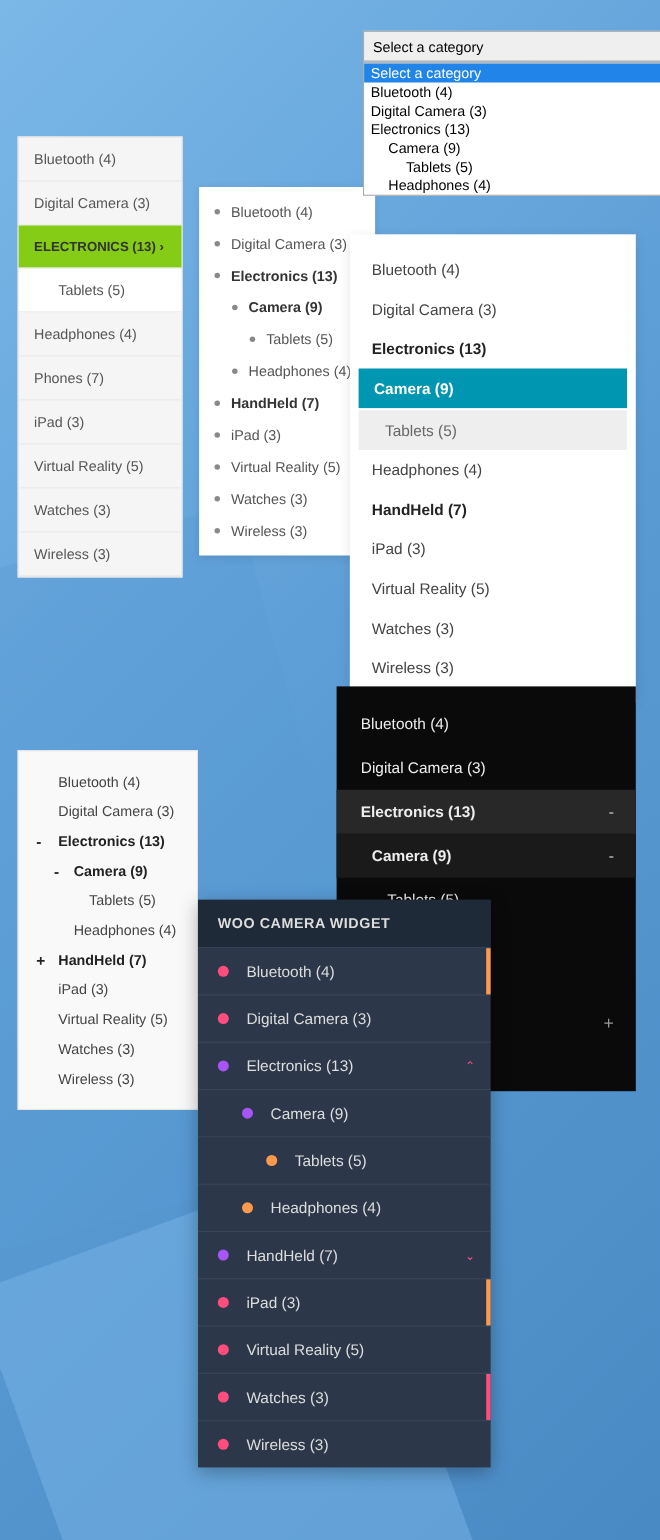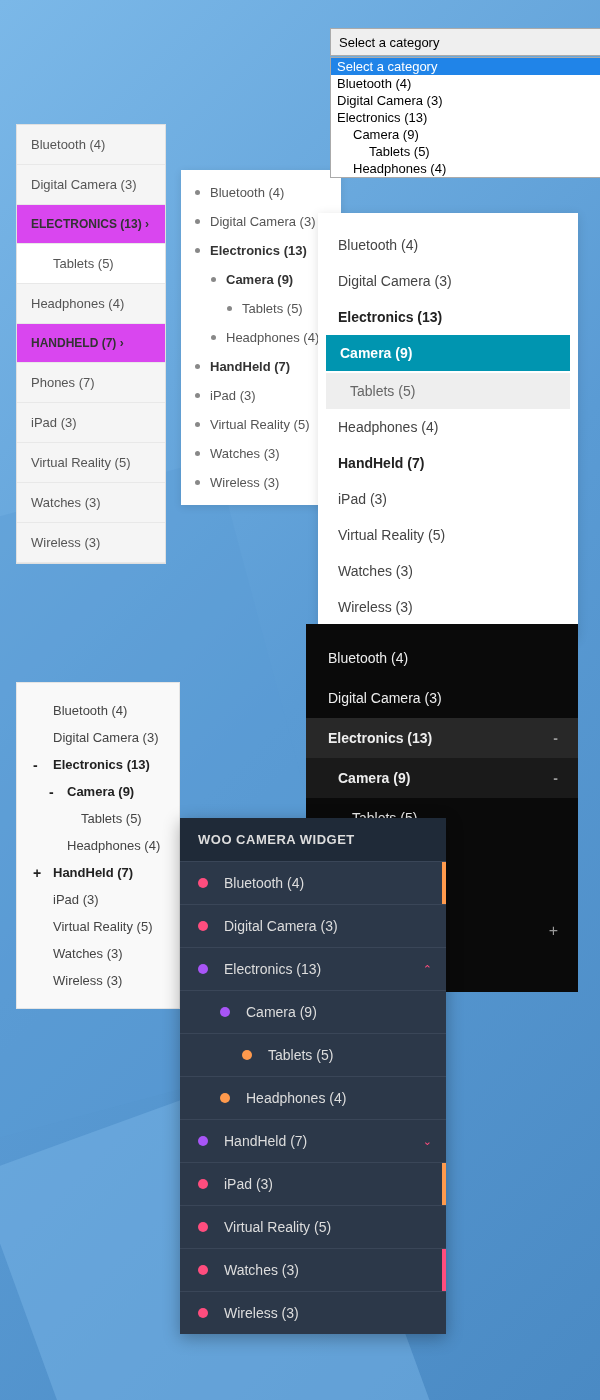--- a/index.html
+++ b/index.html
@@ -23,21 +23,21 @@
 .w1 {
   position: absolute;
   top: 124px;
   left: 16px;
   width: 150px;
   background: #f5f5f5;
   border: 1px solid #e0e0e0;
   font-size: 13px;
 }
 .w1 .item { padding: 12px 14px; color: #555; cursor: pointer; border-bottom: 1px solid #e8e8e8; }
-.w1 .header { background: #d946ef; color: #333; font-weight: bold; text-transform: uppercase; font-size: 12px; }
+.w1 .header { background: #84cc16; color: #333; font-weight: bold; text-transform: uppercase; font-size: 12px; }
 .w1 .active { background: #f5a623; color: #fff; font-weight: bold; text-transform: uppercase; font-size: 12px; padding-left: 22px; }
 .w1 .sub { padding-left: 36px; background: #fff; }
 
 
 .w2 {
   position: absolute;
   top: 170px;
   left: 181px;
   width: 160px;
   background: #fff;
@@ -147,24 +147,20 @@
 
 <div class="w1">
   <div class="item">Bluetooth (4)</div>
   <div class="item">Digital Camera (3)</div>
   <div class="item header">
     <span>ELECTRONICS (13)</span>
     <span>›</span>
   </div>
   <div class="item sub">Tablets (5)</div>
   <div class="item">Headphones (4)</div>
-  <div class="item header">
-    <span>HANDHELD (7)</span>
-    <span>›</span>
-  </div>
   <div class="item">Phones (7)</div>
   <div class="item">iPad (3)</div>
   <div class="item">Virtual Reality (5)</div>
   <div class="item">Watches (3)</div>
   <div class="item">Wireless (3)</div>
 </div>
 
 <div class="w2">
   <div class="item">
       <span class="bullet"></span>

